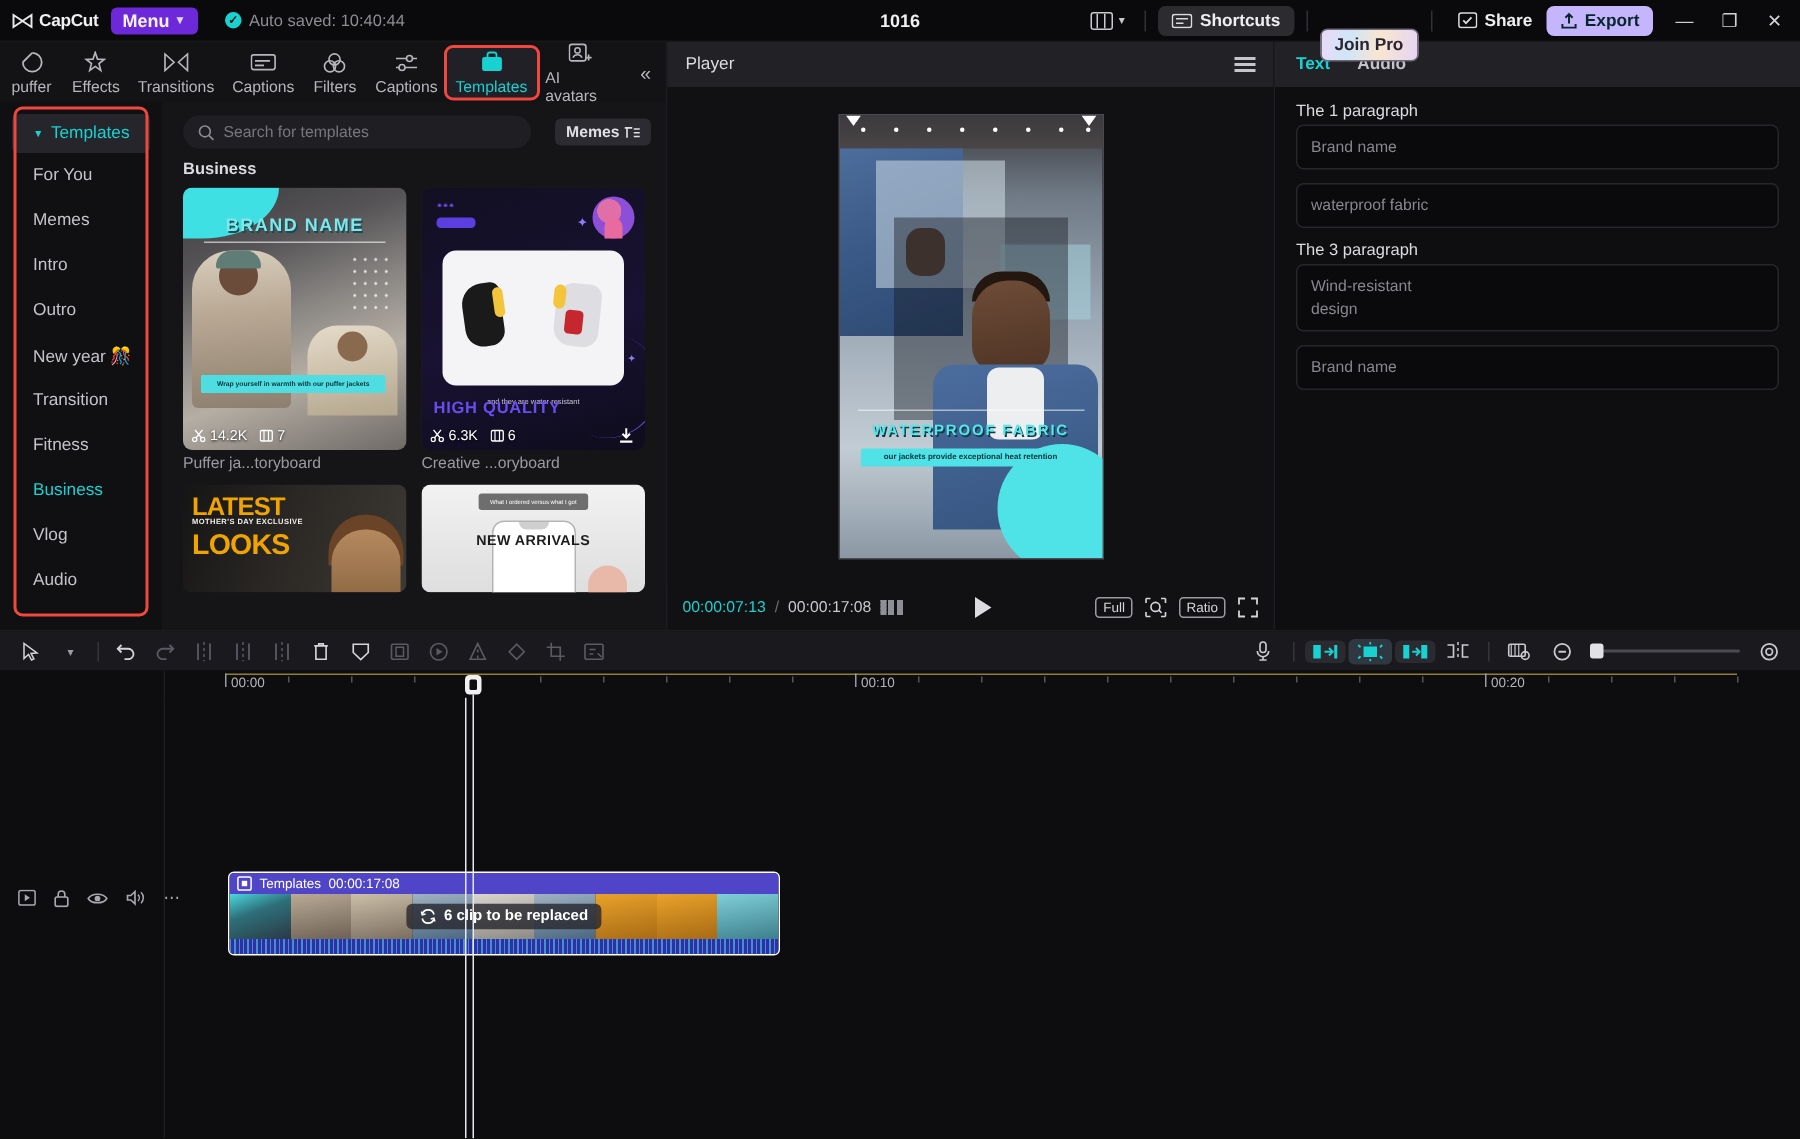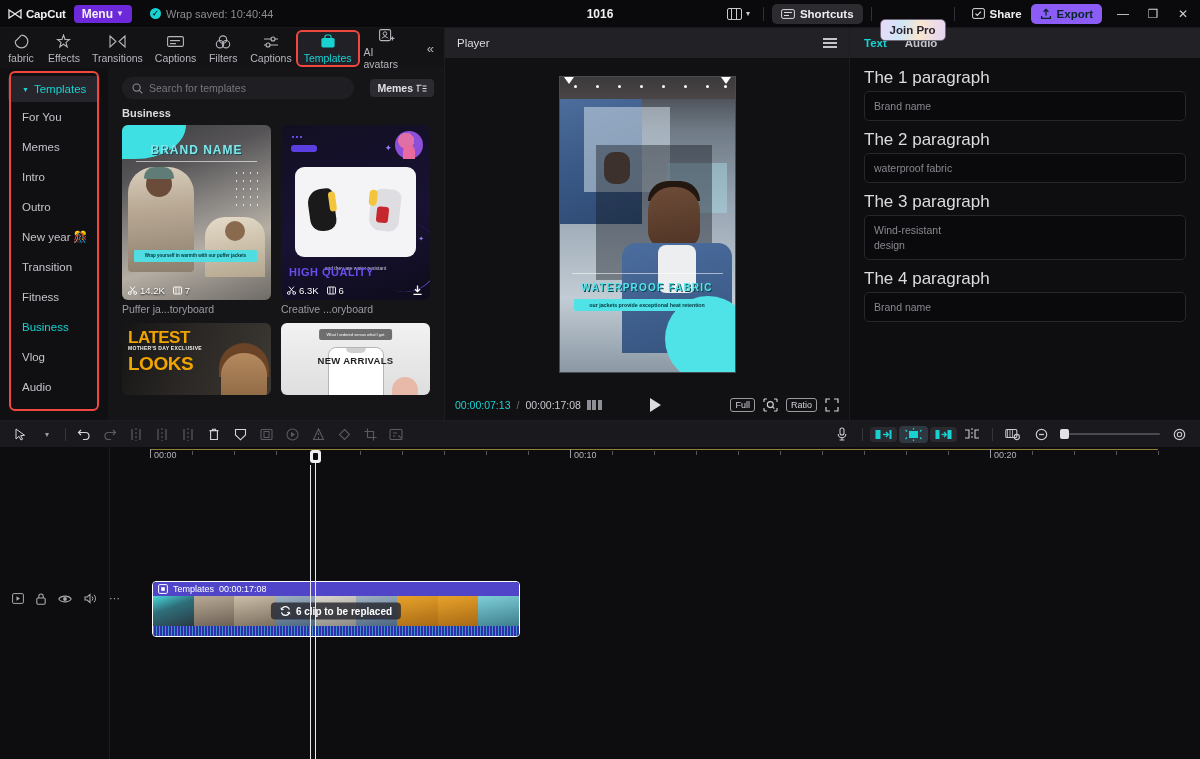--- a/index.html
+++ b/index.html
@@ -52,21 +52,21 @@
   .layout-glyph i:nth-child(3){ width: 5px; border-right: none; }
   .pill {
     display: flex; align-items: center; gap: 5px; border-radius: 5px;
     padding: 4px 9px; font-size: 11.5px; font-weight: bold; cursor: pointer; white-space: nowrap;
   }
   .pill.dark { background: #2b2b30; color: #eeeef0; }
   .pill.join {
     background: linear-gradient(100deg,#e9d9f7 0%,#cfe6f8 30%,#f8e6d0 60%,#e5d4f5 100%);
     color: #2a2530; border: 1px solid #6f6878; margin-top: 32px;
   }
-  .pill.export { background: #8b5cf6; color: #07262a; }
+  .pill.export { background: #c4b5fd; color: #07262a; }
   .pill.share { background: transparent; color: #eeeef0; }
   .win-btns { display: flex; align-items: center; gap: 0; margin-left: 6px; }
   .win-btn {
     width: 30px; height: 26px; display: flex; align-items: center; justify-content: center;
     font-size: 12px; color: #d0d0d6; cursor: pointer;
   }
 
   
   .upper { display: flex; flex: 0 0 392px; height: 392px; background: #0d0d0f; }
 
@@ -295,21 +295,21 @@
   .grid-ico i { width: 4px; height: 10px; background: #8e8e96;
      background-image: linear-gradient(#8e8e96 1px, transparent 1px); background-size: 4px 2.5px; }
 
   
   .rightcol { flex: 1; background: #0e0e11; display: flex; flex-direction: column; border-left: 1px solid #1d1d21; }
   .rtabs { height: 30px; display: flex; align-items: center; gap: 18px; padding: 0 14px;
     background: #212126; flex: 0 0 30px; }
   .rtab { font-size: 11.5px; color: #c3c3ca; cursor: pointer; font-weight: bold; }
   .rtab.active { color: #18d2d2; }
   .rbody { padding: 10px 14px; display: flex; flex-direction: column; gap: 4px; }
-  .fld-label { font-size: 17px; color: #dcdce0; margin-bottom: 3px; }
+  .fld-label { font-size: 11px; color: #dcdce0; margin-bottom: 3px; }
   .fld {
     background: #0a0a0c; border: 1px solid #26262c; border-radius: 5px;
     padding: 7px 9px; font-size: 10.5px; color: #87878f; min-height: 30px;
     white-space: pre-line; line-height: 1.35; margin-bottom: 5px; cursor: text;
   }
 
   
   .timeline { flex: 1; background: #0d0d0f; display: flex; flex-direction: column; border-top: 1px solid #1d1d21; }
   .tl-toolbar {
     height: 26px; background: #1a1a1e; display: flex; align-items: center;
@@ -395,21 +395,21 @@
           </svg>
         </span>
         <span>CapCut</span>
       </div>
       <div class="menu-btn">
         <span>Menu</span>
         <span class="caret">▼</span>
       </div>
       <div class="autosave">
         <span class="check-dot">✓</span>
-        <span>Wrap saved: 10:40:44</span>
+        <span>Auto saved: 10:40:44</span>
       </div>
     </div>
 
     <div class="tb-center">1016</div>
 
     <div class="tb-right">
       <div class="layout-btn">
         <span class="layout-glyph">
             <i></i>
             <i></i>
@@ -464,21 +464,21 @@
     <div class="leftcol">
 
       <div class="navbar">
         <div class="navitem">
           <span class="ico">
             <svg width="15" height="15" viewBox="0 0 15 15">
                 <path d="M7.5 1.2a6.3 6.3 0 1 1-6.3 6.3" fill="none" stroke="#b6b6bd" stroke-width="1.2"></path>
                 <path d="M1.2 7.5 L7.5 1.2" stroke="#b6b6bd" stroke-width="1.2" fill="none"></path>
               </svg>
           </span>
-          <span>fabric</span>
+          <span>puffer</span>
         </div>
         <div class="navitem">
           <span class="ico">
             <svg width="15" height="15" viewBox="0 0 15 15">
                 <path d="M7.5 1 L9 5.4 L13.5 5.6 L10 8.4 L11.2 13 L7.5 10.3 L3.8 13 L5 8.4 L1.5 5.6 L6 5.4 Z" fill="none" stroke="#b6b6bd" stroke-width="1.1"></path>
               </svg>
           </span>
           <span>Effects</span>
         </div>
         <div class="navitem">
@@ -797,30 +797,28 @@
       <div class="rtabs">
         <span class="rtab active">Text</span>
         <span class="rtab">Audio</span>
       </div>
       <div class="rbody">
         <div>
           <div class="fld-label">The 1 paragraph</div>
           <div class="fld">Brand name</div>
         </div>
         <div>
-          <div class="fld-label">The 2 paragraph</div>
           <div class="fld">waterproof fabric</div>
         </div>
         <div>
           <div class="fld-label">The 3 paragraph</div>
           <div class="fld">Wind-resistant
 design</div>
         </div>
         <div>
-          <div class="fld-label">The 4 paragraph</div>
           <div class="fld">Brand name</div>
         </div>
       </div>
     </div>
   </div>
 
   <div class="timeline">
     <div class="tl-toolbar">
       <span class="tl-ico">
         <svg width="12" height="13" viewBox="0 0 12 13">

